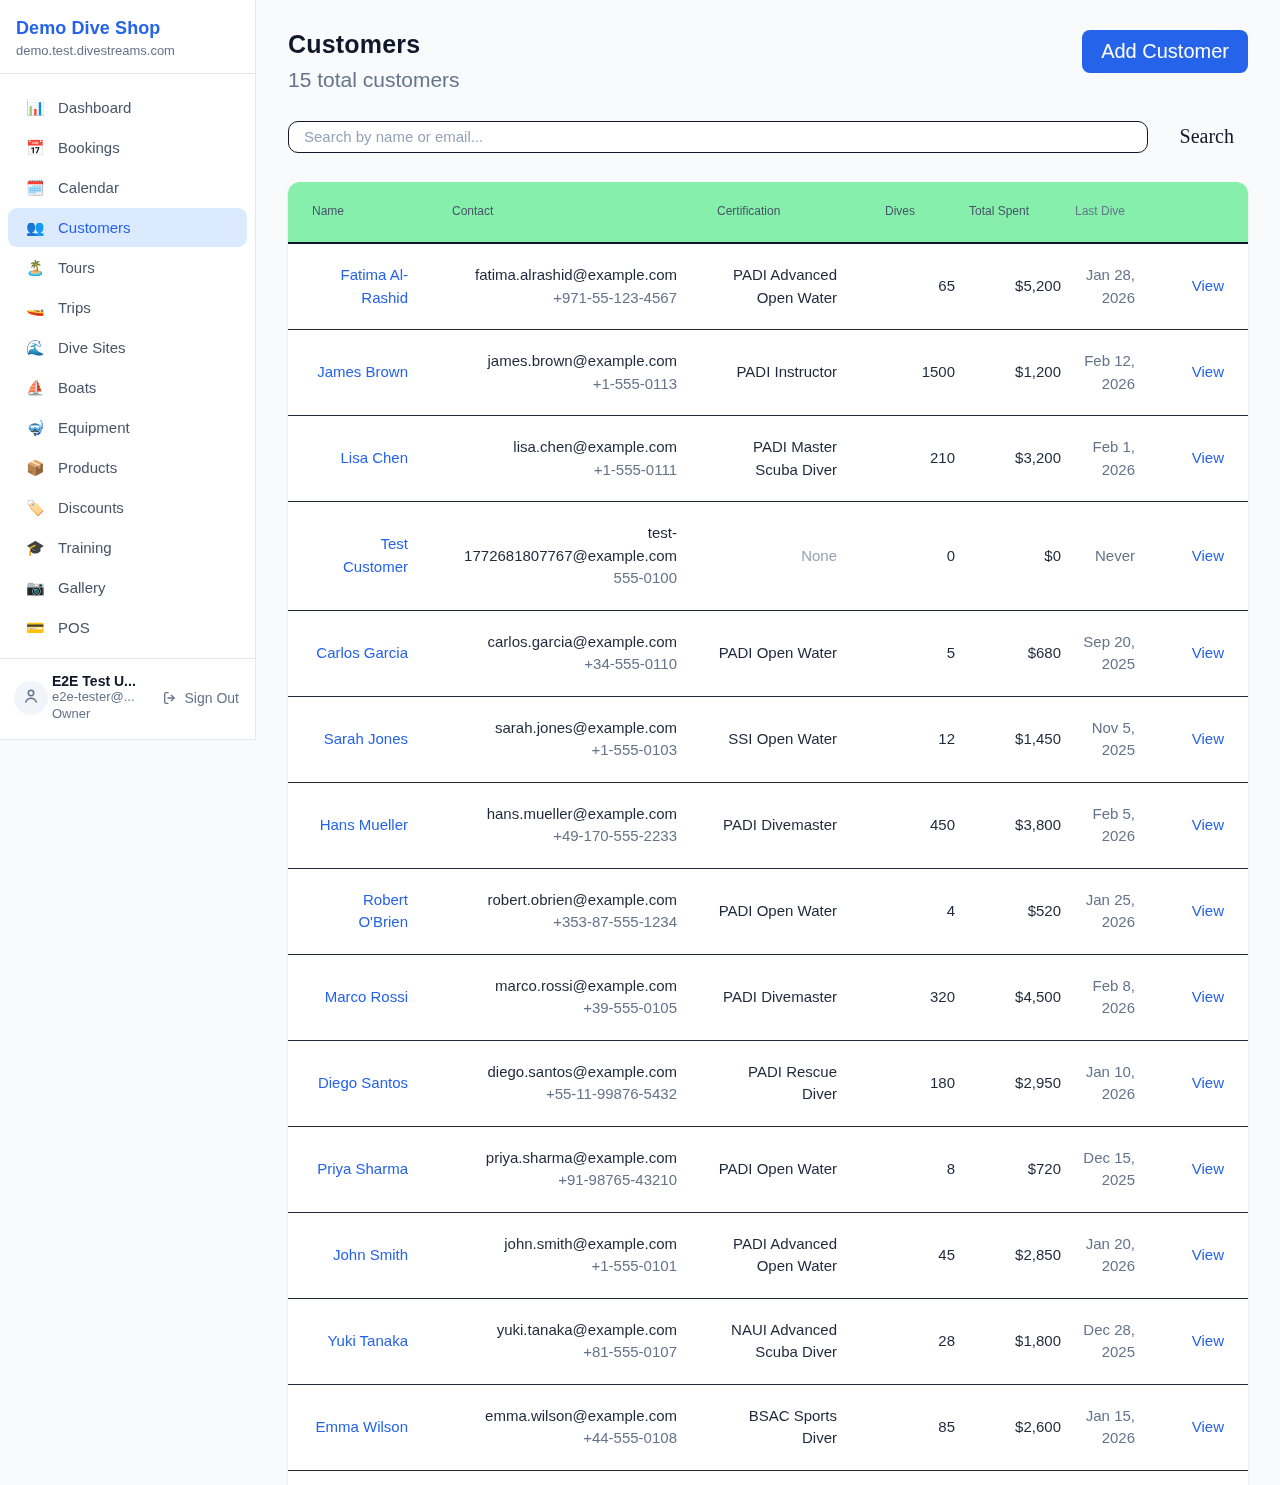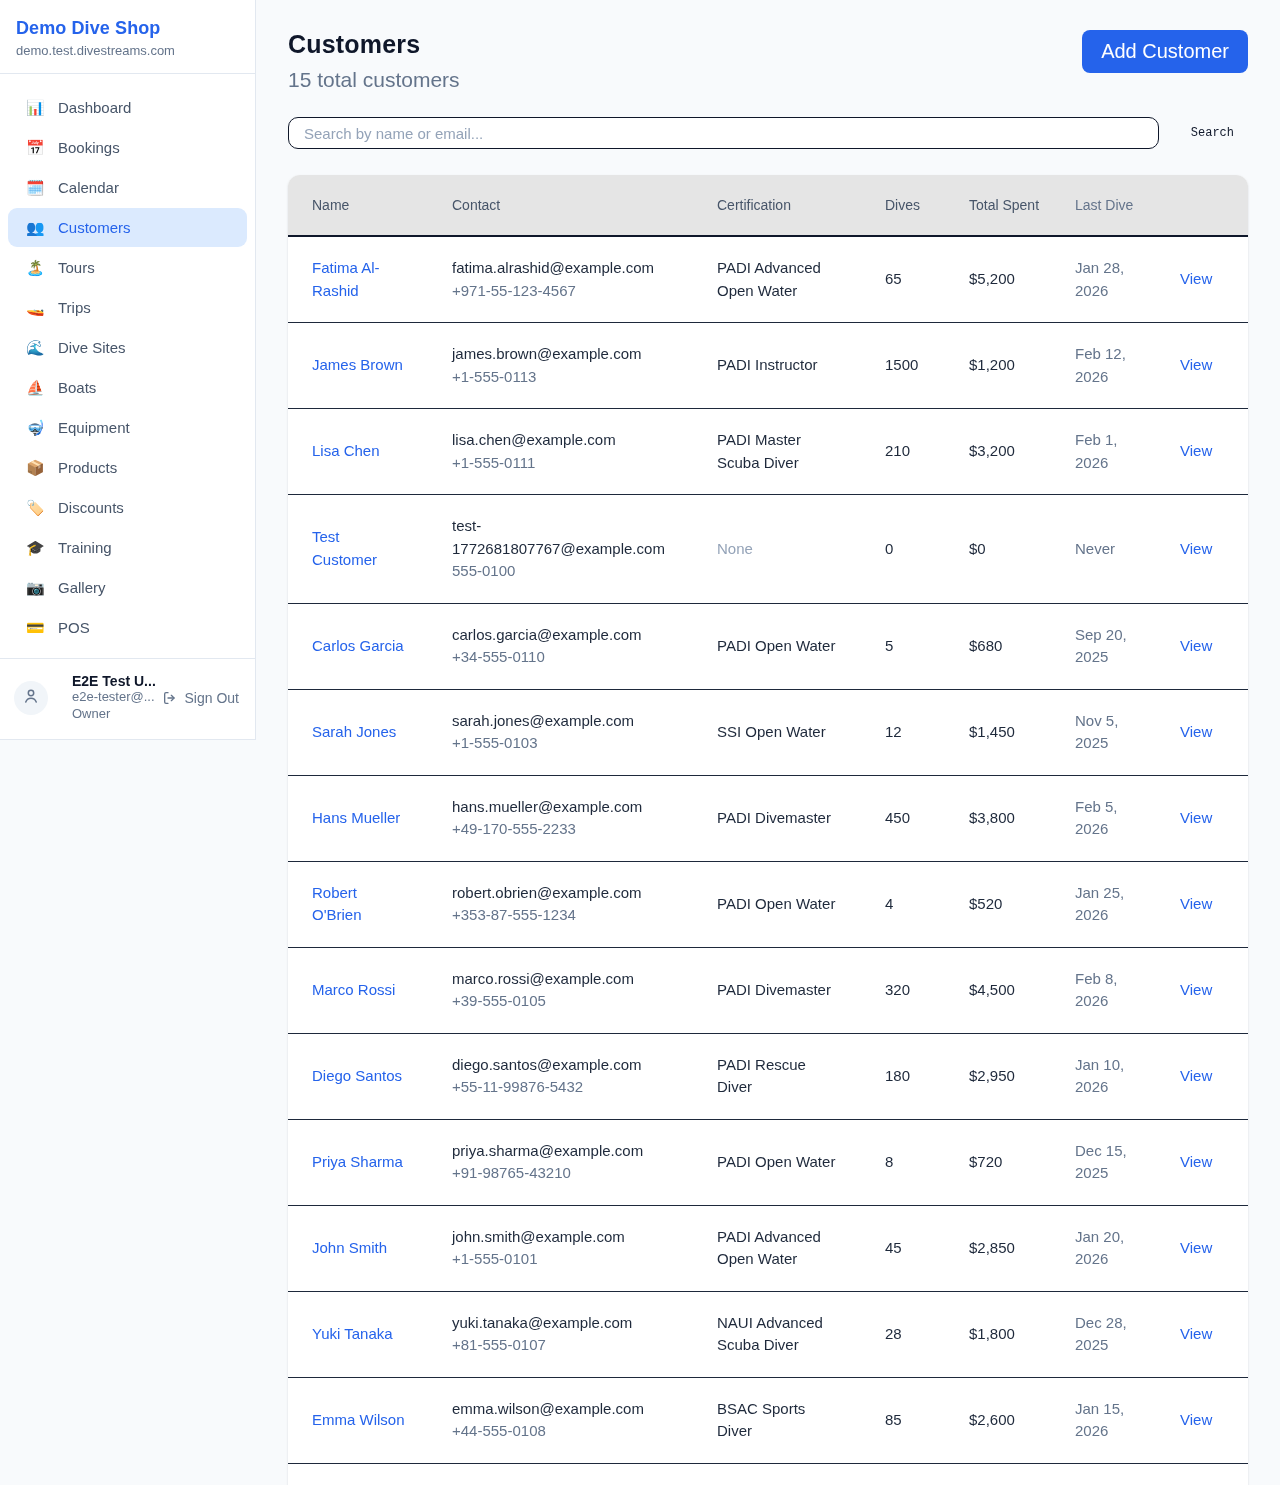--- a/index.html
+++ b/index.html
@@ -41,21 +41,21 @@
     display:flex;align-items:center;gap:13px;
     padding:11px 18px;border-radius:9px;
     font-size:15px;color:var(--text-mid);
     cursor:pointer;margin-bottom:1px;
   }
   .nav-item.active{background:var(--active-bg);color:var(--brand);font-weight:500;}
   .nav-icon{width:19px;text-align:center;font-size:15px;line-height:1;}
   .sidebar-footer{
     border-top:1px solid var(--border-light);
     padding:14px 14px 16px;
-    display:flex;align-items:center;gap:24px;
+    display:flex;align-items:center;gap:4px;
   }
   .avatar{
     width:34px;height:34px;border-radius:50%;
     background:#f1f5f9;flex:0 0 34px;
     display:flex;align-items:center;justify-content:center;
   }
   .user-info{min-width:0;flex:1;}
   .user-name{font-size:14px;font-weight:700;color:var(--text-dark);white-space:nowrap;}
   .user-email,.user-role{font-size:13px;color:var(--text-muted);white-space:nowrap;line-height:1.3;}
   .sign-out{
@@ -75,42 +75,42 @@
     padding:10px 19px;border-radius:8px;
   }
   .search-row{display:flex;align-items:center;margin-top:25px;}
   .search-input{
     flex:1;height:32px;border:1px solid var(--border-dark);
     border-radius:10px;padding:0 15px;font-size:15px;
     font-family:inherit;background:#fff;color:var(--text-dark);outline:none;
   }
   .search-input::placeholder{color:var(--text-faint);}
   .search-btn{
-    background:none;border:none;cursor:pointer;font-family:Liberation Mono, monospace;
-    font-size:12px;color:var(--text-dark);margin-left:18px;padding:8px 14px;
+    background:none;border:none;cursor:pointer;font-family:Liberation Serif, serif;
+    font-size:20px;color:var(--text-dark);margin-left:18px;padding:8px 14px;
   }
   
   .table-card{
     margin-top:26px;background:#fff;border-radius:12px;overflow:hidden;
     box-shadow:0 1px 3px rgba(15,23,42,.08),0 1px 2px rgba(15,23,42,.05);
   }
   .thead,.trow{
     display:grid;
     grid-template-columns:140px 265px 168px 84px 106px 105px 1fr;
     align-items:center;
     padding:0 24px;
   }
   .thead{
-    background:#e5e5e5;
+    background:#86efac;
     border-bottom:2px solid var(--border-dark);
     min-height:62px;
-    font-size:14px;color:var(--text-mid);
+    font-size:12px;color:var(--text-mid);
   }
   .th{padding:10px 40px 10px 0;line-height:1.45;}
-  .trow{border-bottom:1px solid #1e293b;}
+  .trow{border-bottom:1px solid #1e293b;text-align:right;}
   .trow:last-child{border-bottom:none;}
   .cell{padding:20px 0;font-size:15px;line-height:1.5;color:var(--text-body);}
   .col-name{padding-right:44px;}
   .col-contact{padding-right:40px;}
   .col-cert{padding-right:48px;}
   .col-dives{padding-right:14px;}
   .col-spent{padding-right:14px;}
   .col-last{padding-right:45px;color:var(--text-muted);}
   .name-link{color:var(--brand);font-weight:500;text-decoration:none;cursor:pointer;overflow-wrap:break-word;}
   .email{color:var(--text-body);overflow-wrap:break-word;}

